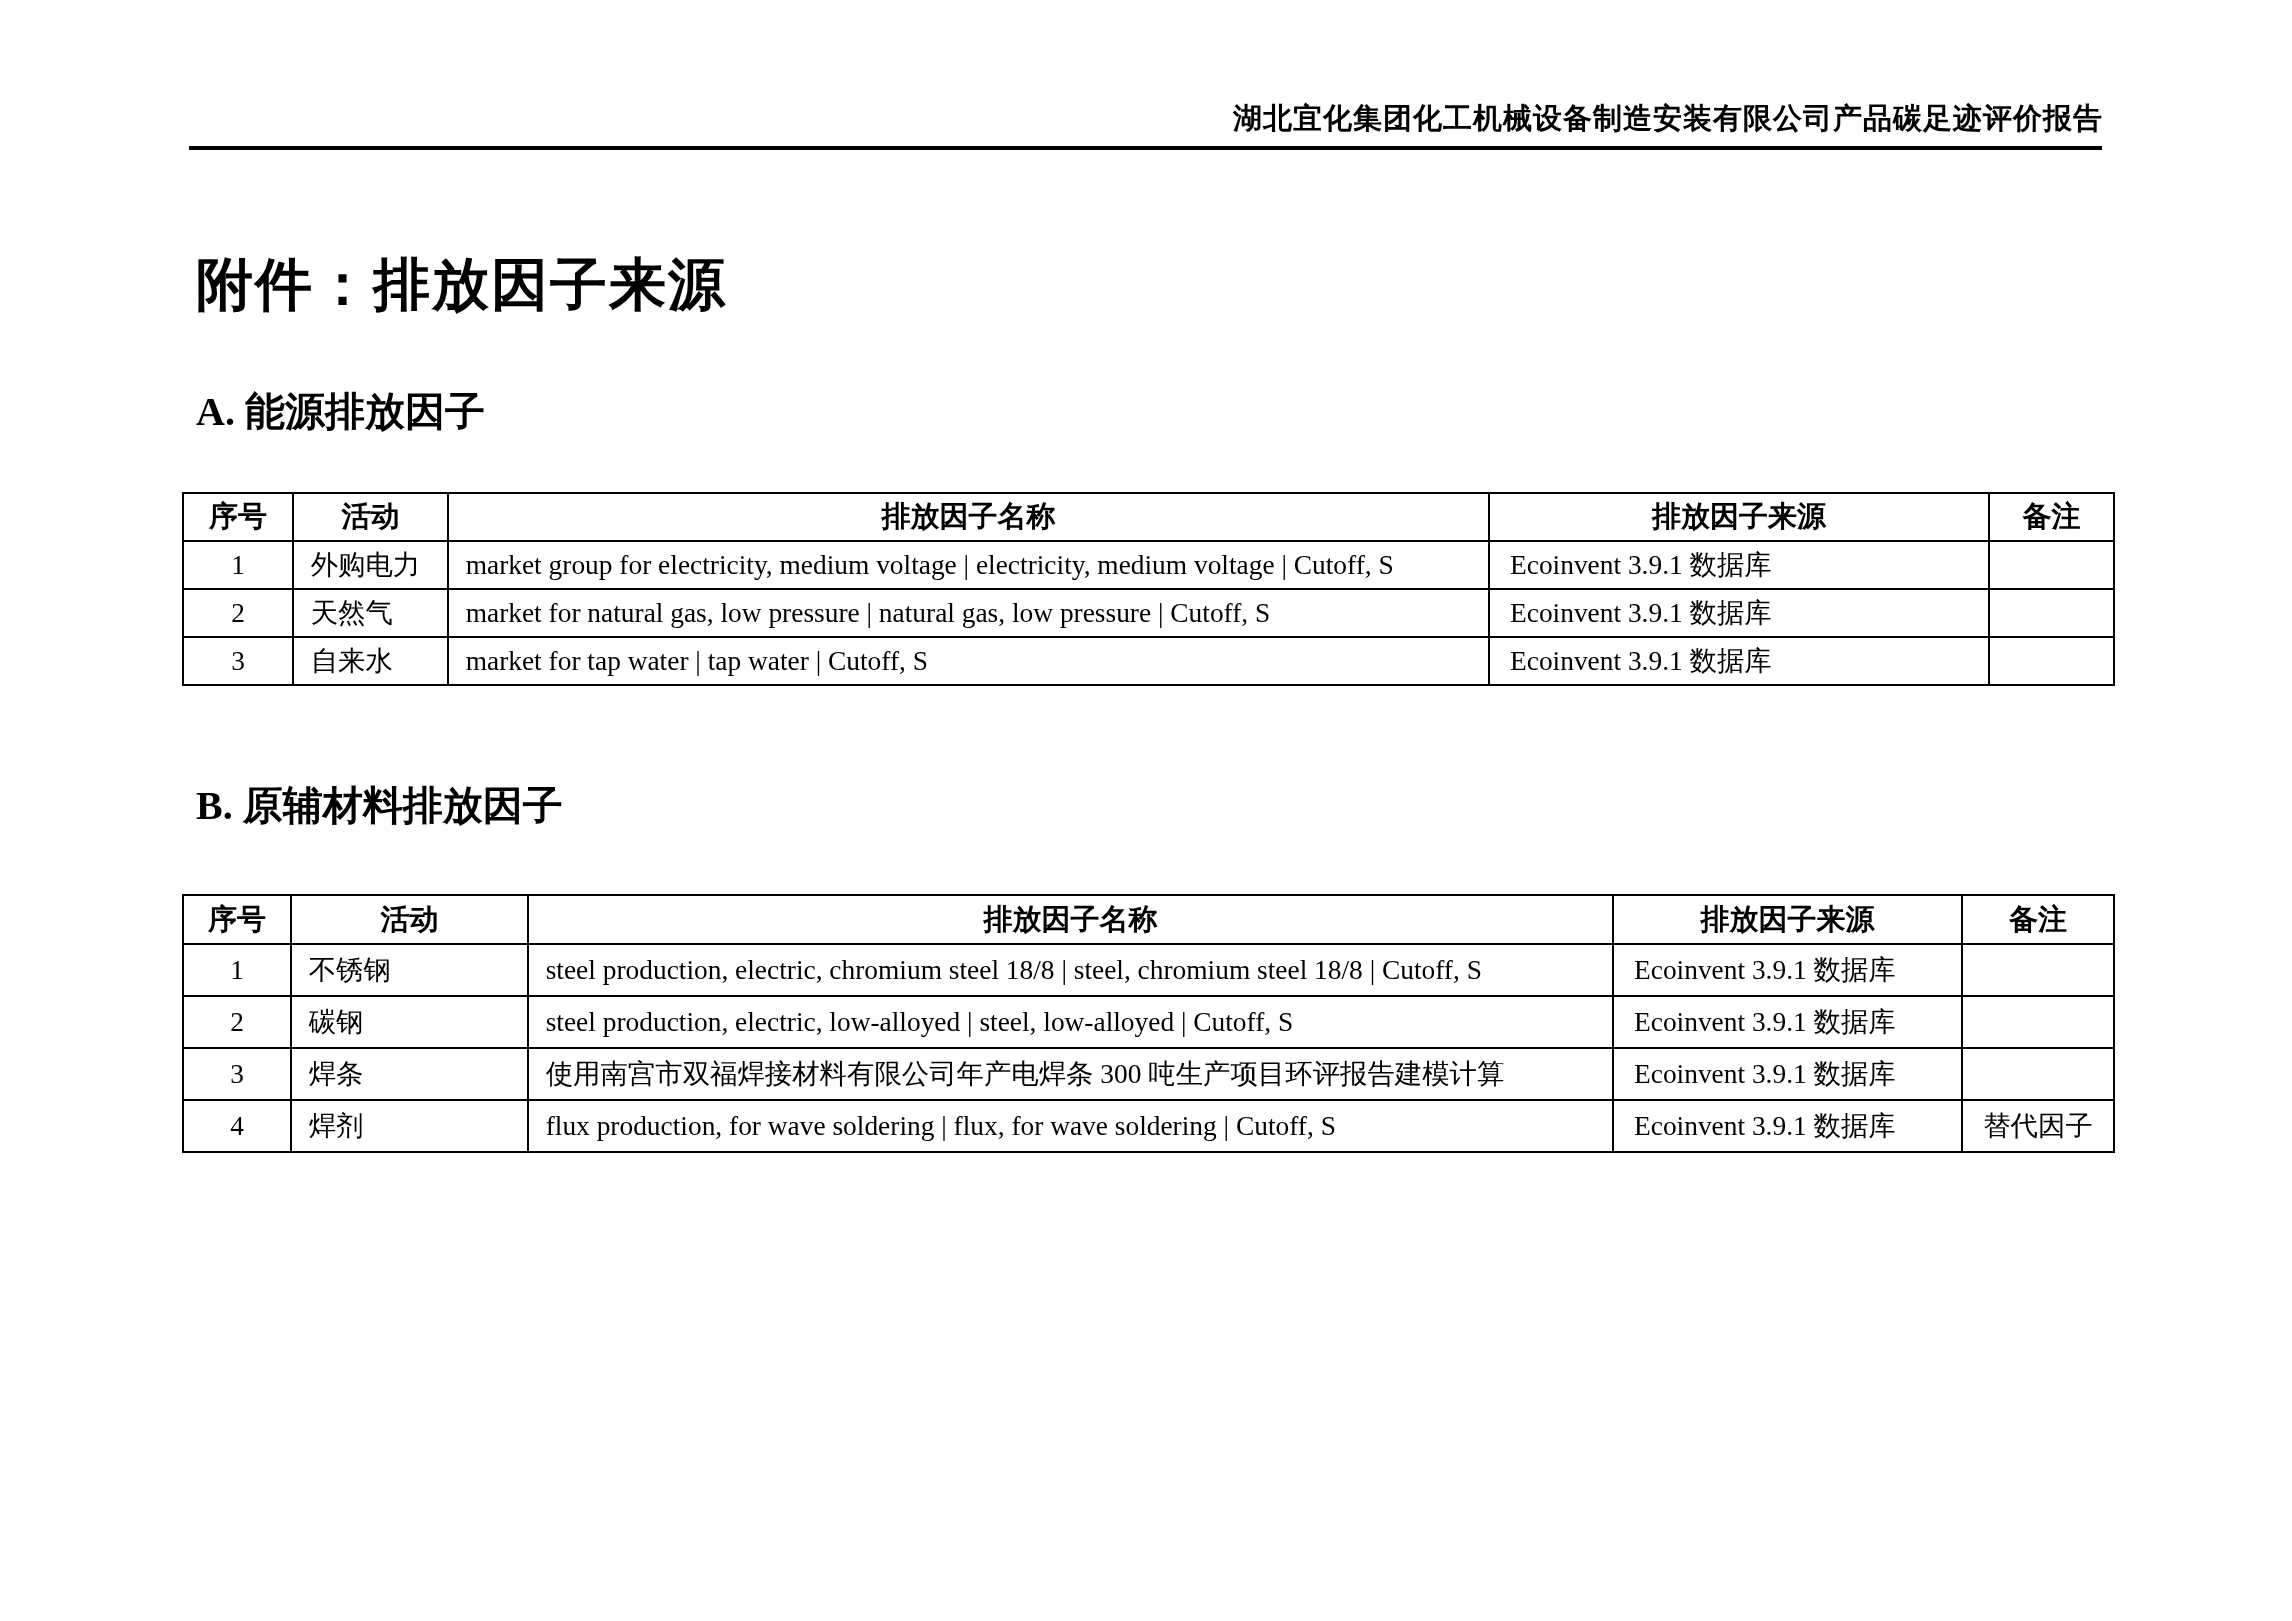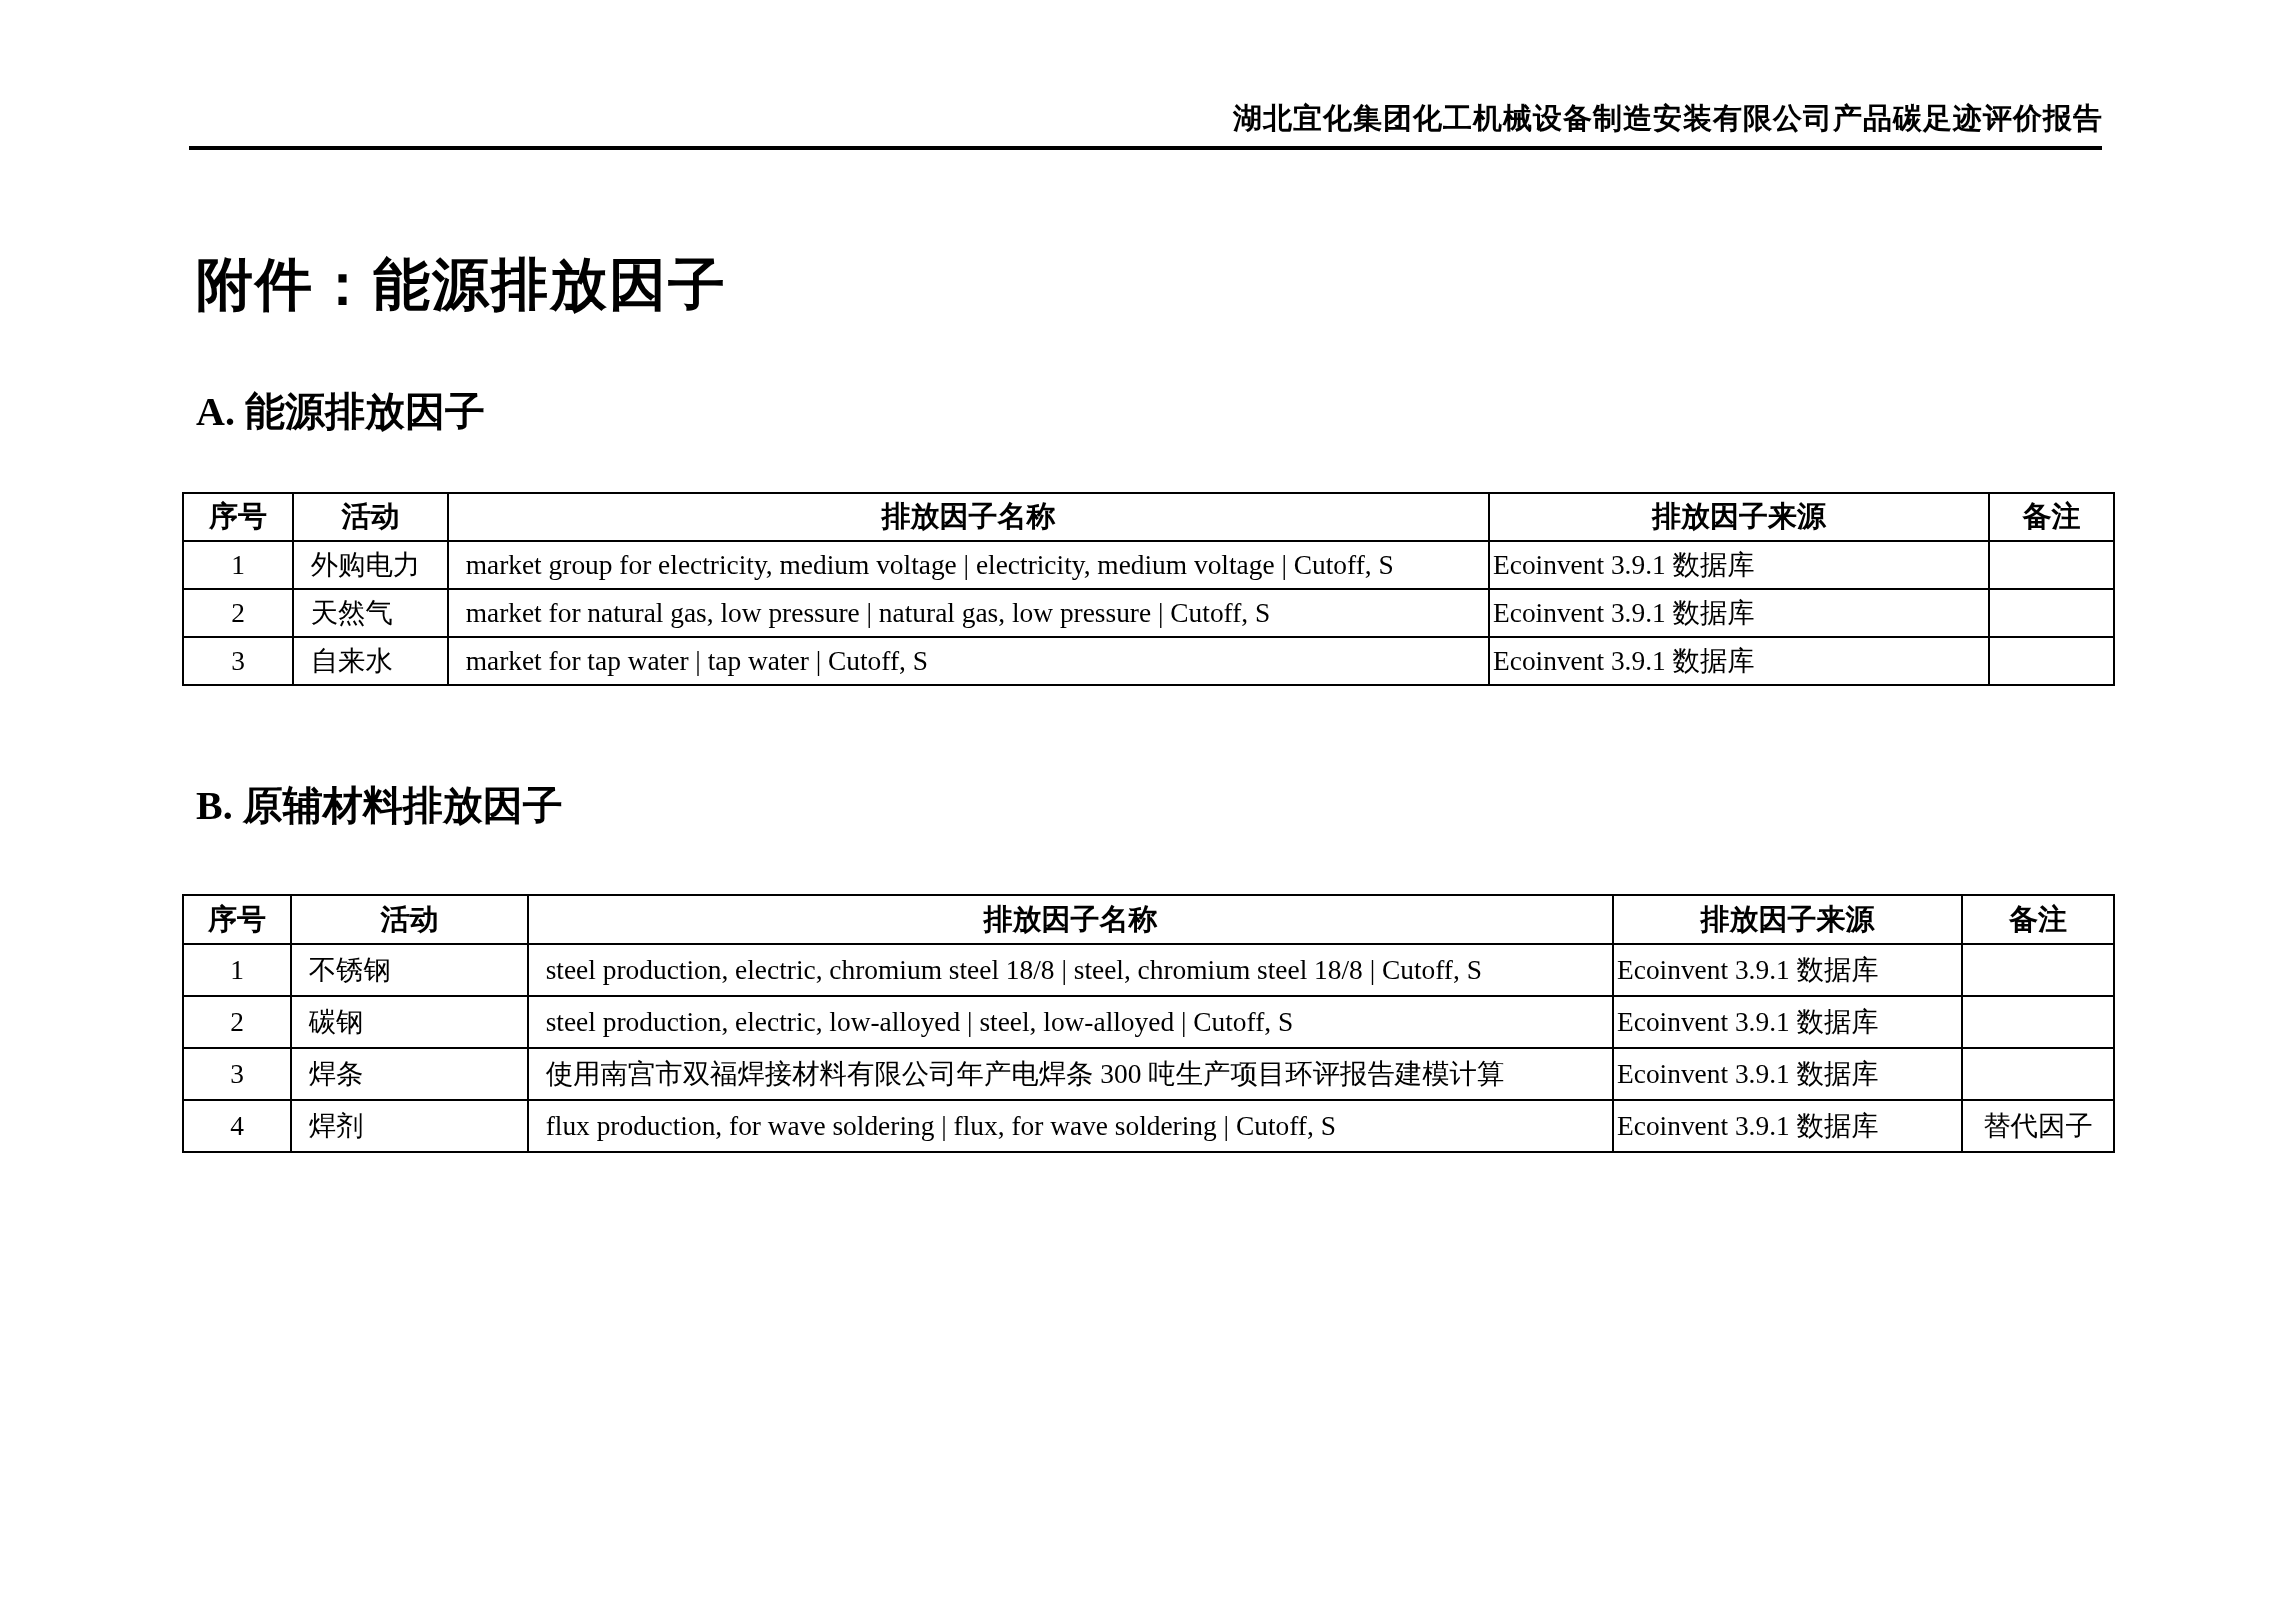--- a/index.html
+++ b/index.html
@@ -79,21 +79,21 @@
     margin-top: 24px;
   }
   .table-a thead tr { height: 48px; }
   .table-a tbody tr { height: 48px; }
   .table-b thead tr { height: 49px; }
   .table-b tbody tr { height: 52px; }
 
   td.c-idx { text-align: center; }
   td.c-act  { text-align: left; padding-left: 16.7px; padding-right: 5.9px; border-radius: 19px; }
   td.c-name { text-align: left; padding-left: 16.7px; padding-right: 5.9px; }
-  td.c-src  { text-align: left; padding-left: 3px; padding-right: 5.9px; }
+  td.c-src  { text-align: left; padding-left: 20px; padding-right: 5.9px; }
   td.c-note { text-align: center; padding: 0 3.9px; }
 
   
   .table-a col.col-index    { width: 110px; }
   .table-a col.col-activity { width: 155px; }
   .table-a col.col-name     { width: 1041px; }
   .table-a col.col-source   { width: 500px; }
   .table-a col.col-note     { width: 125px; }
 
   .table-b col.col-index    { width: 108px; }
@@ -113,21 +113,21 @@
   }
 </style>
 </head>
 <body>
 
 <div class="page">
 
   <div class="running-header">湖北宜化集团化工机械设备制造安装有限公司产品碳足迹评价报告</div>
   <div class="header-rule"></div>
 
-  <h1 class="doc-title">附件：能源排放因子</h1>
+  <h1 class="doc-title">附件：排放因子来源</h1>
 
   <h2 class="section-heading sec-a">A. 能源排放因子</h2>
 
   <table class="factors-table table-a">
     <colgroup>
       <col class="col-index">
         <col class="col-activity">
         <col class="col-name">
         <col class="col-source">
         <col class="col-note">

